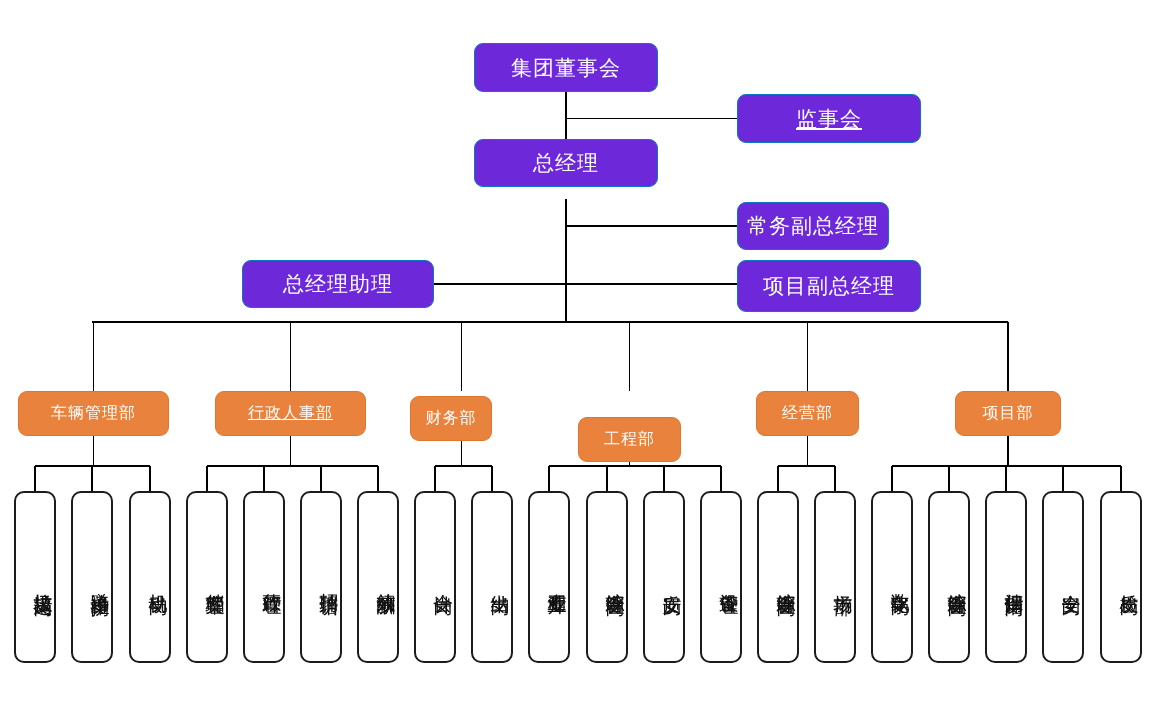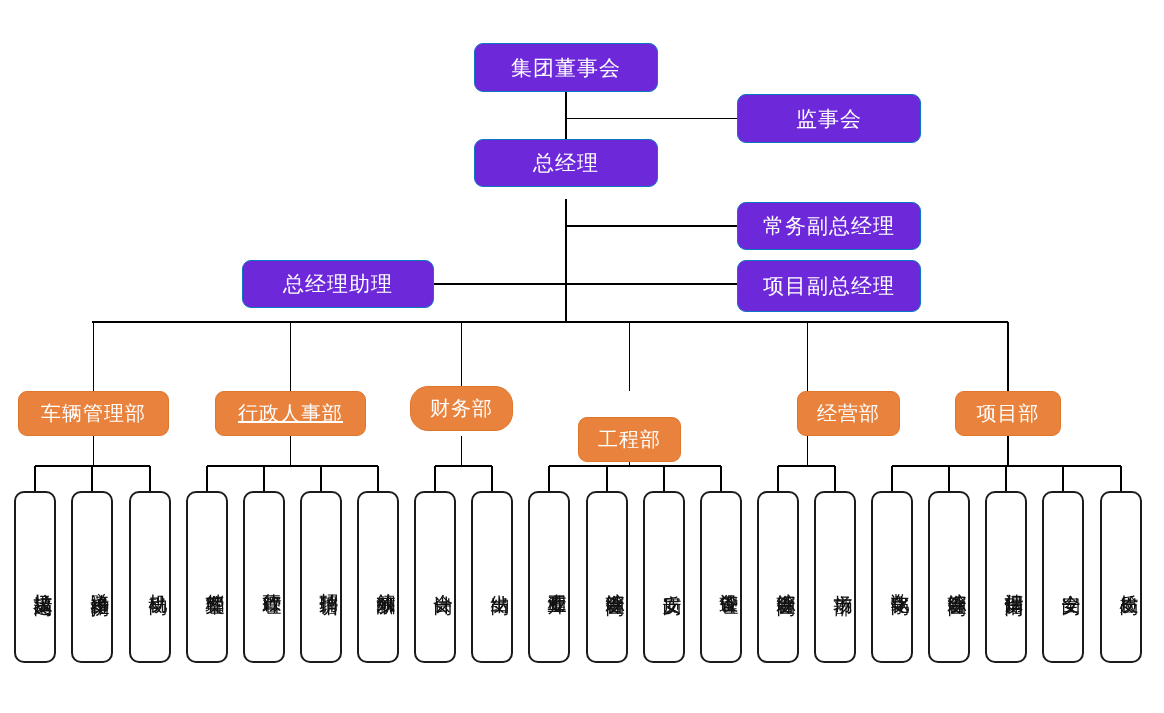--- a/index.html
+++ b/index.html
@@ -2,21 +2,21 @@
 <html><head>
 <meta charset="utf-8">
 <style>
   html,body{margin:0;padding:0;background:#ffffff;}
   body{font-family:"Liberation Sans","DejaVu Sans",sans-serif;}
   #stage{position:relative;width:1164px;height:713px;background:#ffffff;overflow:hidden;}
   #wires{position:absolute;left:0;top:0;width:1164px;height:713px;pointer-events:none;}
   .node{position:absolute;box-sizing:border-box;display:flex;align-items:center;justify-content:center;
         border-radius:9px;color:#ffffff;white-space:nowrap;}
   .node.blue{background:#6d28d9;border:1px solid #0C76C0;font-size:21px;letter-spacing:1px;}
-  .node.orange{background:#E8823C;border:1px solid #DE762C;font-size:20px;letter-spacing:1px;}
+  .node.orange{background:#E8823C;border:1px solid #DE762C;font-size:16px;letter-spacing:1px;}
   .node.leaf{background:#ffffff;border:2px solid #1b1b1b;border-radius:10px;color:#111111;
              font-size:19px;line-height:1.12;letter-spacing:1px;
              writing-mode:vertical-rl;text-orientation:upright;
              display:flex;align-items:flex-start;justify-content:center;padding-top:6px;}
   .node.leaf > span{writing-mode:vertical-rl;text-orientation:upright;}
 </style>
 </head>
 <body>
 
 <div id="stage">
@@ -64,48 +64,48 @@
       <line x1="892" y1="466" x2="892" y2="491" stroke="#000000" stroke-width="1.6" shape-rendering="crispEdges"></line>
       <line x1="949" y1="466" x2="949" y2="491" stroke="#000000" stroke-width="1.6" shape-rendering="crispEdges"></line>
       <line x1="1006" y1="466" x2="1006" y2="491" stroke="#000000" stroke-width="1.6" shape-rendering="crispEdges"></line>
       <line x1="1063" y1="466" x2="1063" y2="491" stroke="#000000" stroke-width="1.6" shape-rendering="crispEdges"></line>
       <line x1="1121" y1="466" x2="1121" y2="491" stroke="#000000" stroke-width="1.6" shape-rendering="crispEdges"></line>
     </svg>
   <div id="nodes">
       <div class="node blue" style="left: 474px; top: 43px; width: 184px; height: 49px;">
         <span>集团董事会</span>
       </div>
-      <div class="node blue" style="left: 737px; top: 94px; width: 184px; height: 49px;">
+      <div class="node blue" style="left: 737px; top: 94px; width: 184px; height: 49px; text-decoration: underline;">
         <span>监事会</span>
       </div>
       <div class="node blue" style="left: 474px; top: 139px; width: 184px; height: 48px;">
         <span>总经理</span>
       </div>
-      <div class="node blue" style="left: 737px; top: 202px; width: 184px; height: 48px;">
+      <div class="node blue" style="left: 737px; top: 202px; width: 152px; height: 48px;">
         <span>常务副总经理</span>
       </div>
       <div class="node blue" style="left: 737px; top: 260px; width: 184px; height: 52px;">
         <span>项目副总经理</span>
       </div>
       <div class="node blue" style="left: 242px; top: 260px; width: 192px; height: 48px;">
         <span>总经理助理</span>
       </div>
       <div class="node orange" style="left: 18px; top: 391px; width: 151px; height: 45px;">
         <span>车辆管理部</span>
       </div>
       <div class="node orange" style="left: 215px; top: 391px; width: 151px; height: 45px; text-decoration: underline;">
         <span>行政人事部</span>
       </div>
-      <div class="node orange" style="left: 410px; top: 386px; width: 103px; height: 45px; border-radius: 18px;">
+      <div class="node orange" style="left: 410px; top: 396px; width: 82px; height: 45px;">
         <span>财务部</span>
       </div>
       <div class="node orange" style="left: 578px; top: 391px; width: 103px; height: 45px; margin-top: 26px;">
         <span>工程部</span>
       </div>
-      <div class="node orange" style="left: 756px; top: 391px; width: 103px; height: 45px; margin-left: 41px;">
+      <div class="node orange" style="left: 756px; top: 391px; width: 103px; height: 45px;">
         <span>经营部</span>
       </div>
       <div class="node orange" style="left: 955px; top: 391px; width: 106px; height: 45px;">
         <span>项目部</span>
       </div>
       <div class="node leaf" style="left: 14px; top: 491px; width: 42px; height: 172px;">
         <span>垃圾清运岗</span>
       </div>
       <div class="node leaf" style="left: 71px; top: 491px; width: 42px; height: 172px;">
         <span>道路维护岗</span>

